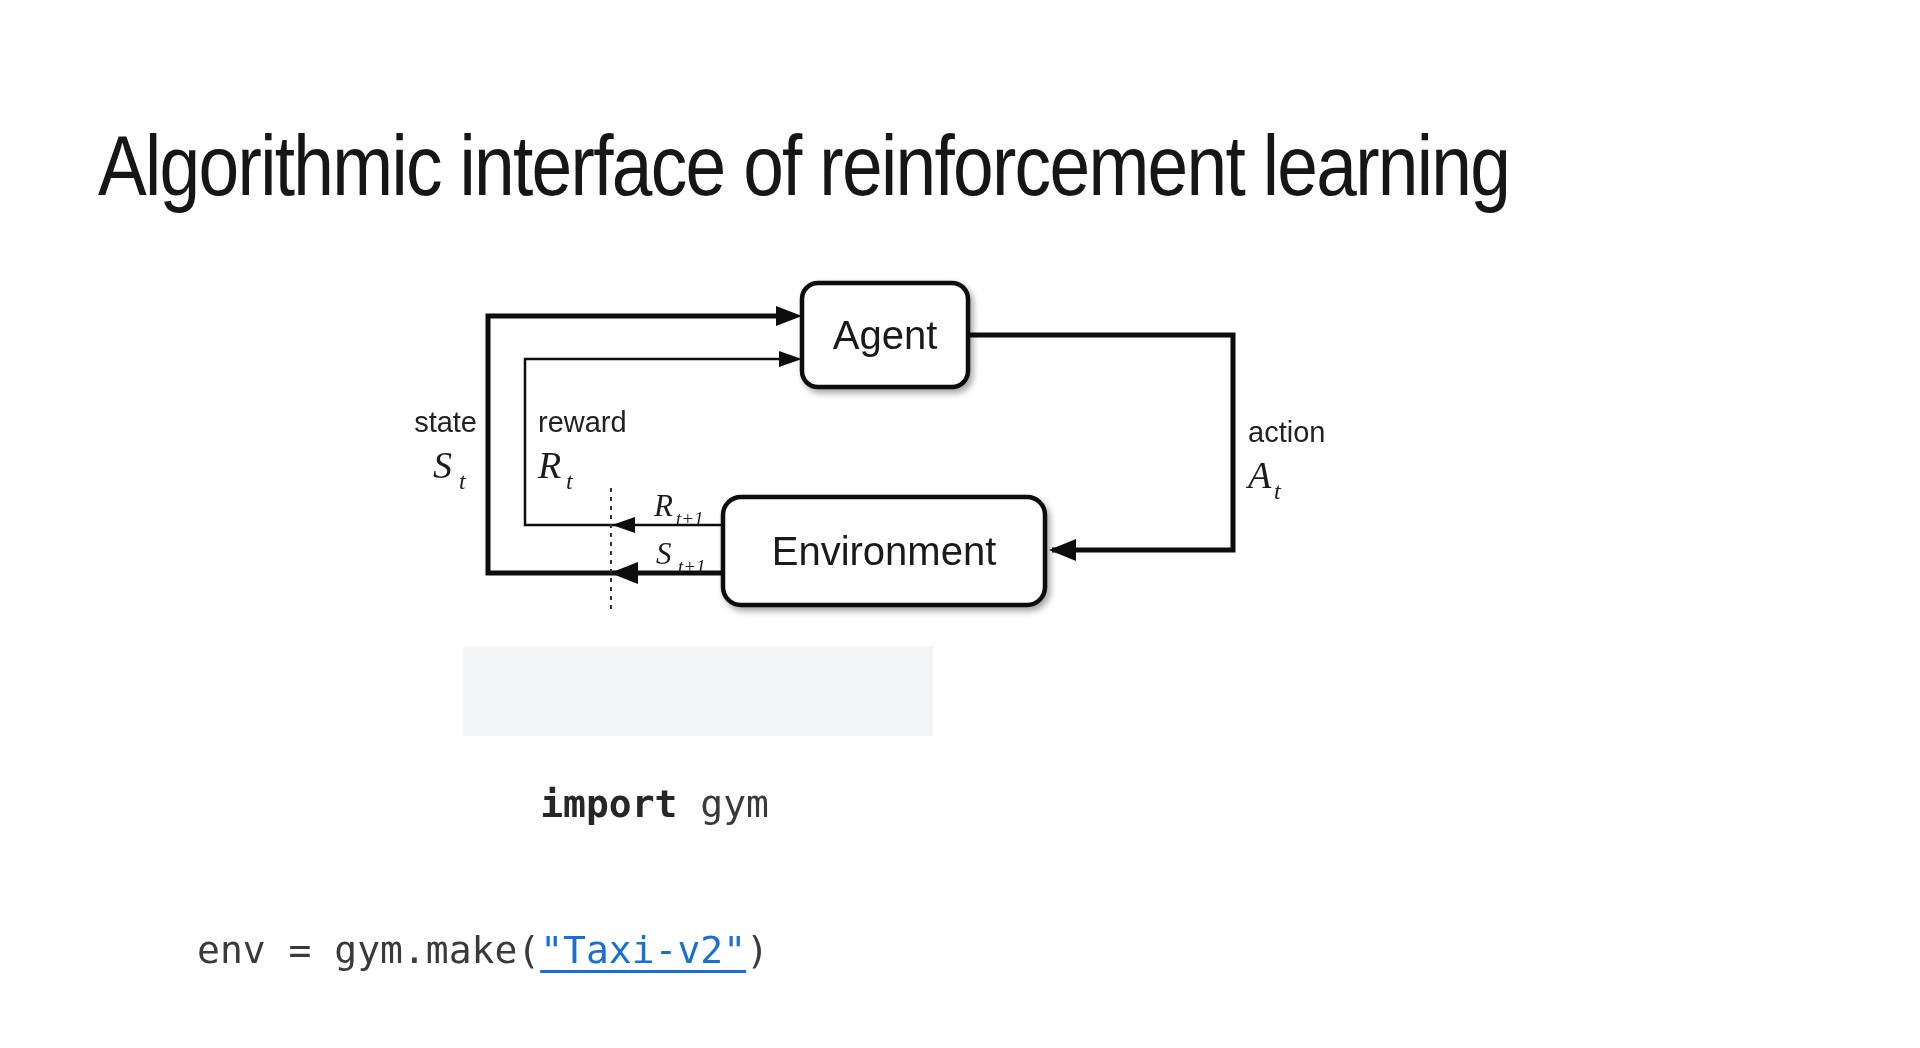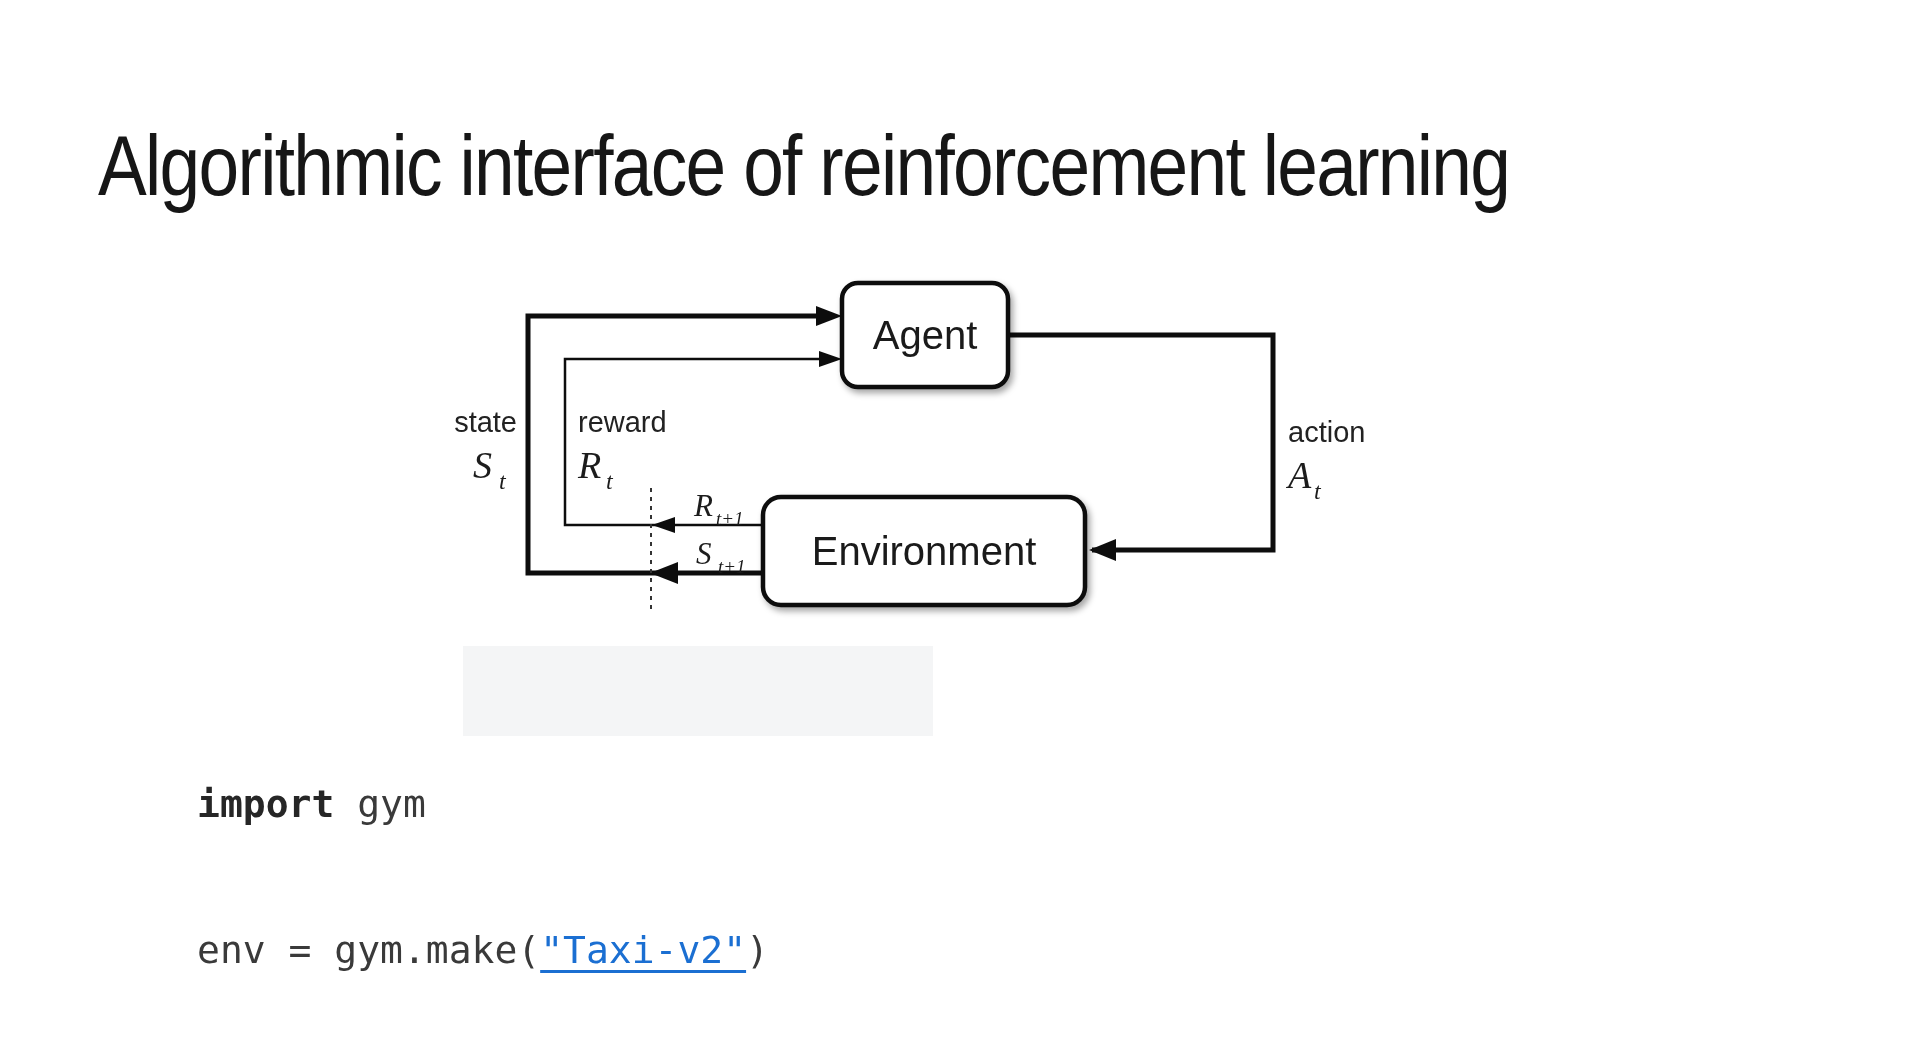--- a/index.html
+++ b/index.html
@@ -6,39 +6,39 @@
   body{
     width:1920px;height:1048px;background:#ffffff;overflow:hidden;position:relative;
     font-family:"Liberation Sans",sans-serif;
   }
   .slide-title{
     position:absolute;left:98px;top:62px;
     font-size:86px;font-weight:400;color:#161616;line-height:1.05;
     letter-spacing:-2px;white-space:nowrap;
     transform:scaleX(0.85);transform-origin:left top;
   }
-  .diagram{position:absolute;left:440px;top:260px;width:1000px;height:420px;}
+  .diagram{position:absolute;left:400px;top:260px;width:1000px;height:420px;}
   .diagram svg{display:block;width:1000px;height:420px;}
   .sanslabel{font-family:"Liberation Sans",sans-serif;font-size:29px;fill:#222222;}
   .serifsym{font-family:"Liberation Serif",serif;font-style:italic;font-size:38px;fill:#1c1c1c;}
   .serifsub{font-family:"Liberation Serif",serif;font-style:italic;font-size:24px;fill:#1c1c1c;}
   .serifsym-sm{font-family:"Liberation Serif",serif;font-style:italic;font-size:31px;fill:#1c1c1c;}
   .serifsub-sm{font-family:"Liberation Serif",serif;font-style:italic;font-size:19px;fill:#1c1c1c;}
   .boxlabel{font-family:"Liberation Sans",sans-serif;font-size:40px;fill:#1a1a1a;}
   .code-artifact{
     position:absolute;left:463px;top:646px;width:470px;height:90px;
     background:#f4f5f6;
   }
   .code-block{
     position:absolute;left:197px;top:683px;
     font-family:"DejaVu Sans Mono","Liberation Mono",monospace;
     font-size:38px;line-height:48.5px;color:#3a3a3a;
     white-space:pre;
   }
-  .code-line{height:48.5px;}
+  .code-line{height:48.5px;text-align:right;}
   .tok-kw{font-weight:bold;color:#262626;}
   .tok-link{
     color:#1b6fd2;text-decoration:underline;
     text-decoration-thickness:3px;text-underline-offset:7px;
     cursor:pointer;
   }
 </style>
 </head>
 <body>
 

